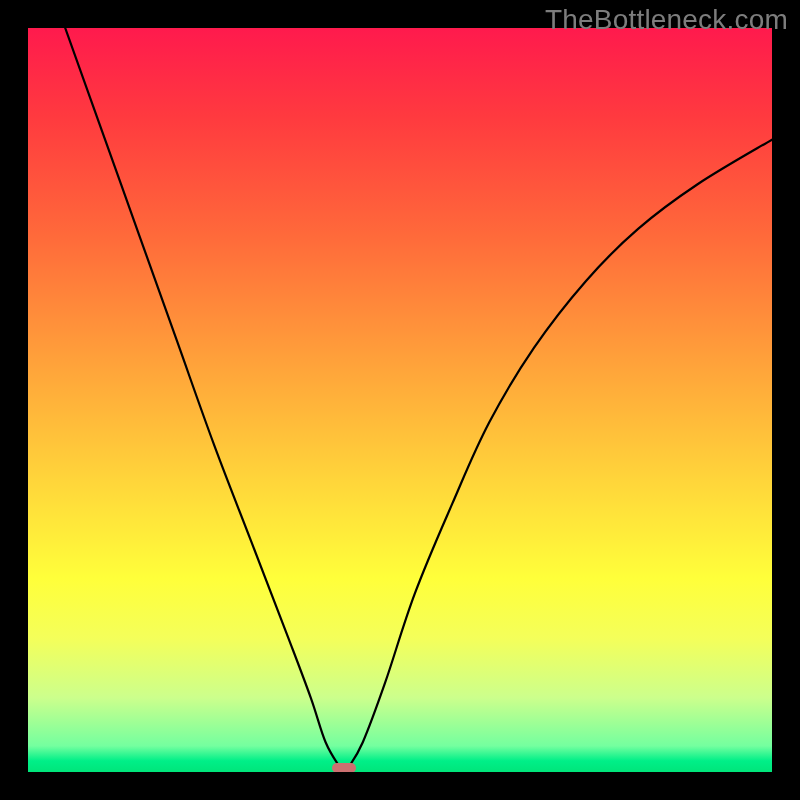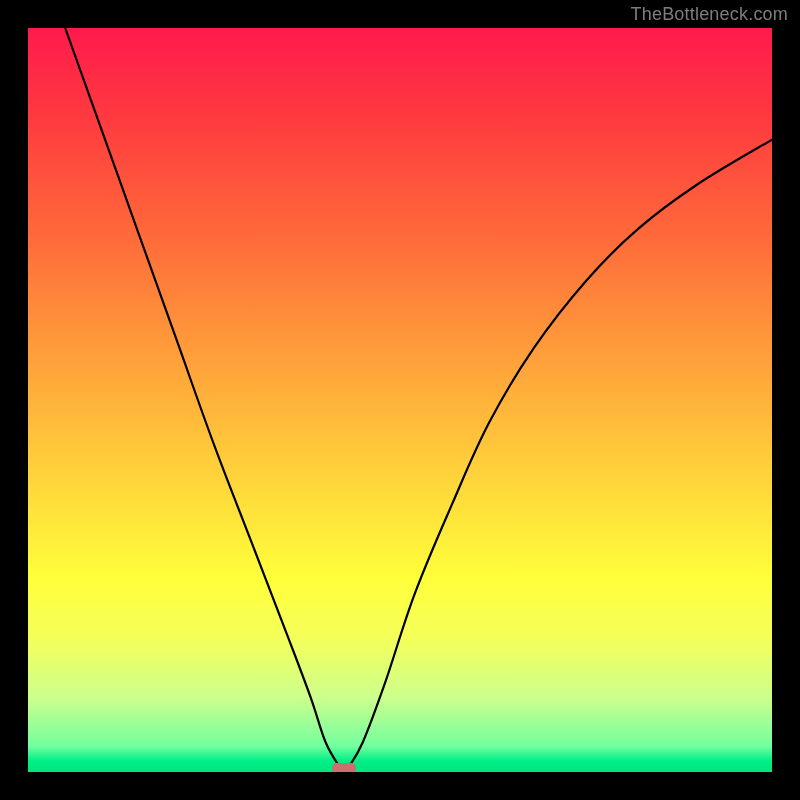--- a/index.html
+++ b/index.html
@@ -29,21 +29,21 @@
   }
   .gradient {
     position: absolute;
     inset: 0;
   }
   .watermark {
     position: absolute;
     top: 4px;
     right: 12px;
     color: #7d7d7d;
-    font-size: 18px;
+    font-size: 28px;
     font-weight: 400;
     letter-spacing: 0.2px;
   }
   svg.curves {
     position: absolute;
     inset: 0;
   }
   .marker {
     position: absolute;
     background: #cb7070;

